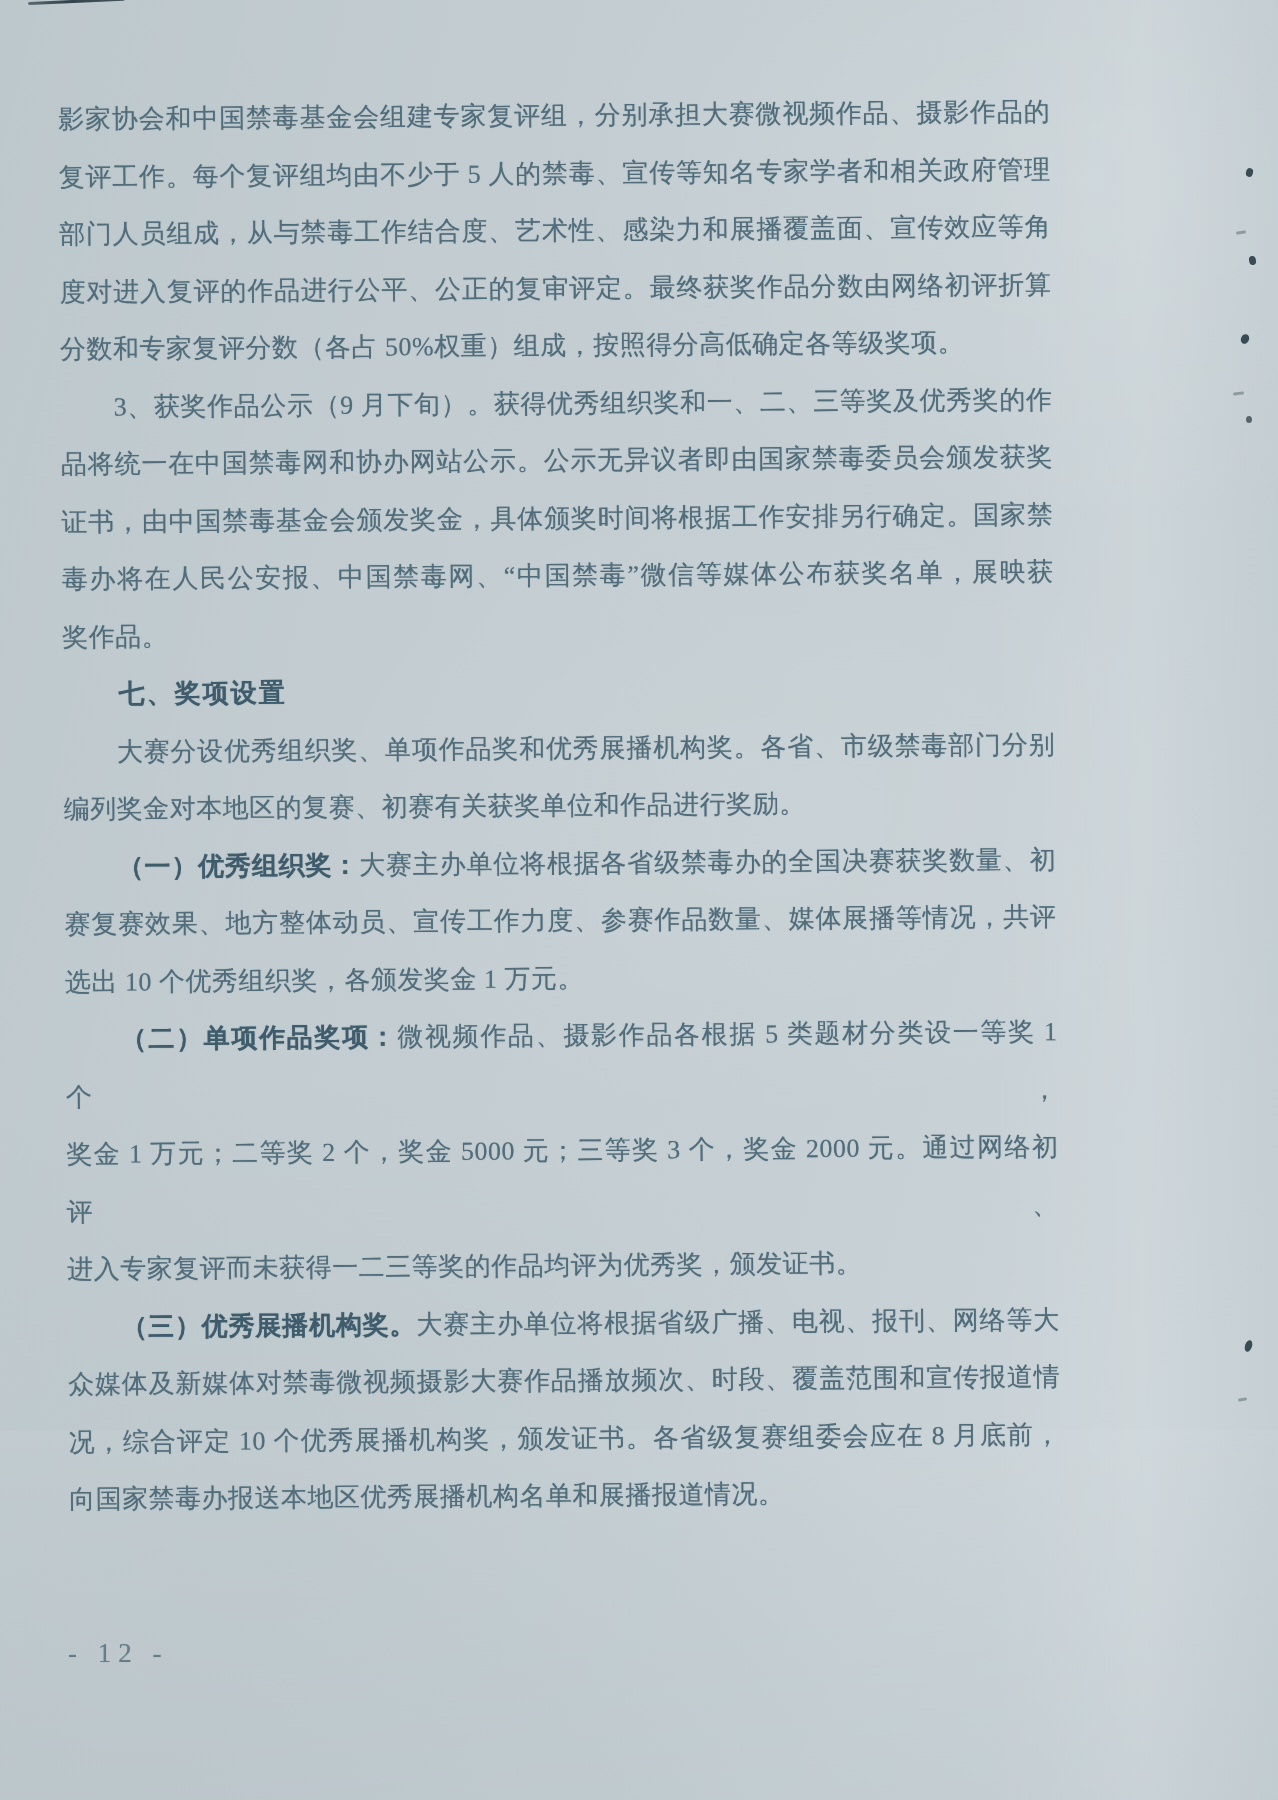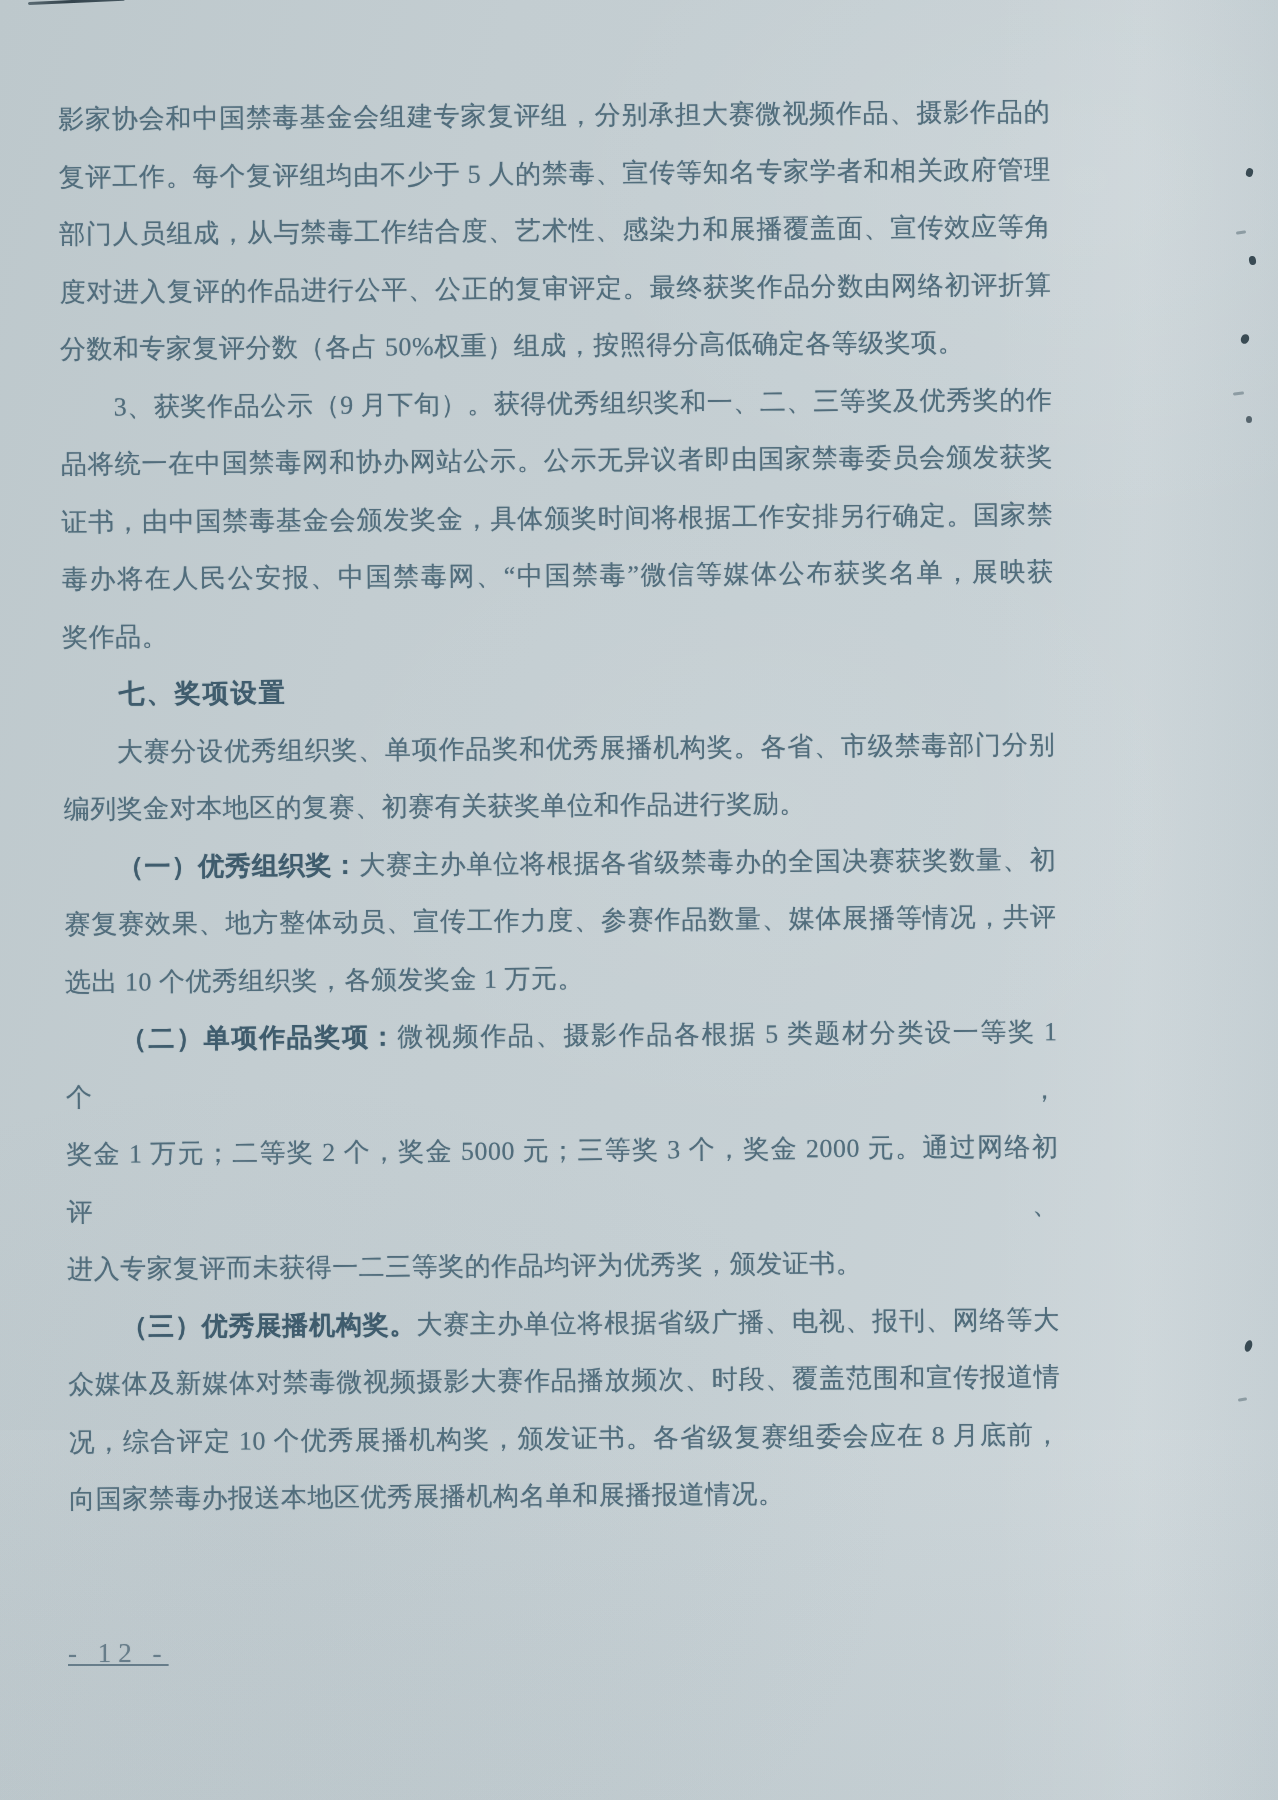--- a/index.html
+++ b/index.html
@@ -68,21 +68,20 @@
   }
   
   .page-number {
     position: absolute;
     left: 68px;
     top: 1638px;
     font-size: 27px;
     color: #677d8a;
     letter-spacing: 7px;
     text-shadow: 0 0 1px rgba(95,118,130,0.5);
-    text-decoration: underline;
   }
   
   .edge-sliver {
     position: absolute;
     left: 28px;
     top: 2px;
     width: 97px;
     height: 3px;
     border-radius: 2px;
     background: linear-gradient(to right, #5c6c74, #33434c 40%, #45565f);

